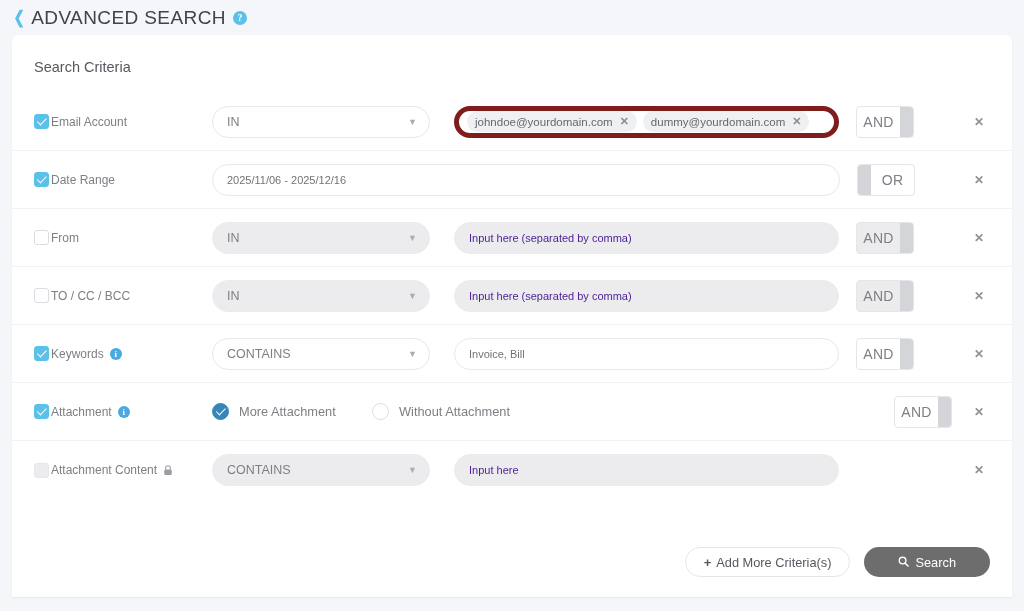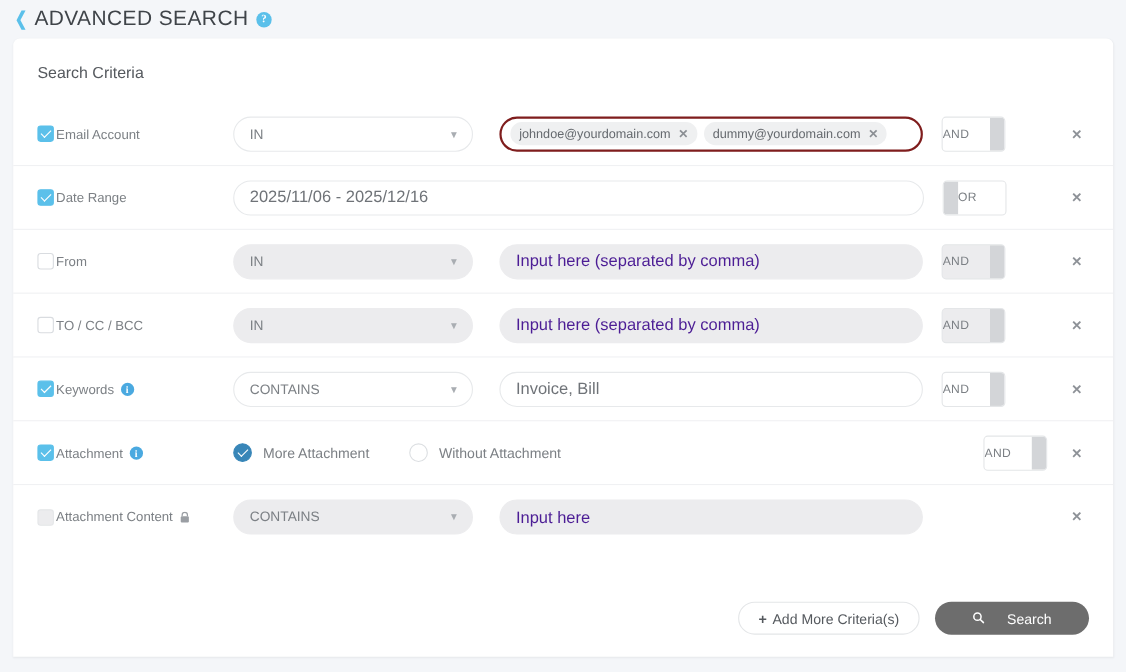--- a/index.html
+++ b/index.html
@@ -95,29 +95,29 @@
     padding: 0 12px 0 14px; cursor: pointer;
     font-size: 12.5px; color: #7c8085;
   }
   .sel.dim { background: #ececee; border-color: #ececee; }
   .sel .caret { margin-left: auto; color: #a9adb2; font-size: 9px; }
 
   
   .inp {
     height: 32px; border: 1px solid #e7e9eb; border-radius: 16px;
     background: #fff; display: flex; align-items: center;
-    padding: 11px 14px; font-size: 15px; color: #6f7378;
+    padding: 11px 14px; font-size: 11px; color: #6f7378;
     width: 385px; flex: none; cursor: text;
   }
   .inp.dim { background: #ececee; border-color: #ececee; color: #4c1d95; }
   .inp.wide { width: 628px; }
 
   
   .taginp {
-    height: 32px; border: 2px solid #7f1d1d; border-radius: 16px;
+    height: 32px; border: 5px solid #7f1d1d; border-radius: 16px;
     background: #fff; display: flex; align-items: center; gap: 6px;
     padding: 0 8px; width: 385px; flex: none; cursor: text;
   }
   .tag {
     display: inline-flex; align-items: center; gap: 7px;
     background: #eff0f1; border-radius: 11px; height: 21px;
     padding: 0 8px; font-size: 11.5px; color: #65696e;
   }
   .tag-x { color: #8b8f94; font-size: 11px; cursor: pointer; font-weight: bold; }
 
@@ -141,21 +141,21 @@
     width: 58px; height: 32px; border-radius: 4px; flex: none;
     border: 1px solid #e4e6e8; background: #fff;
     display: flex; align-items: center; cursor: pointer; overflow: hidden;
     position: relative;
   }
   .toggle.dim { background: #ececee; border-color: #e4e6e8; }
   .toggle .knob {
     width: 13px; height: 100%; background: #d3d5d8; flex: none;
   }
   .toggle .ttxt {
-    flex: 1; text-align: left; font-size: 11px; color: #7c8085;
+    flex: 1; text-align: center; font-size: 14px; color: #7c8085;
     letter-spacing: .3px;
   }
 
   .remove-x {
     position: absolute; right: 28px; top: 50%; transform: translateY(-50%);
     color: #8e9298; font-size: 12px; cursor: pointer; font-weight: bold;
   }
 
   
   .cbgroup { display: flex; align-items: center; gap: 9px; cursor: pointer; }
@@ -168,21 +168,21 @@
   }
   .btn-outline {
     height: 30px; border: 1px solid #e4e6e8; border-radius: 15px;
     background: #fff; color: #55595e; font-size: 12.8px;
     display: flex; align-items: center; gap: 5px;
     padding: 0 18px; cursor: pointer;
   }
   .btn-primary {
     height: 30px; border-radius: 15px; background: #6d6d6d;
     color: #fff; font-size: 12.8px;
-    display: flex; align-items: center; gap: 20px;
+    display: flex; align-items: center; gap: 6px;
     padding: 0 34px; cursor: pointer; border: none;
   }
   .plus { font-size: 13px; font-weight: bold; }
 </style>
 </head>
 <body>
 
 <div class="page">
 
   <div class="header">

